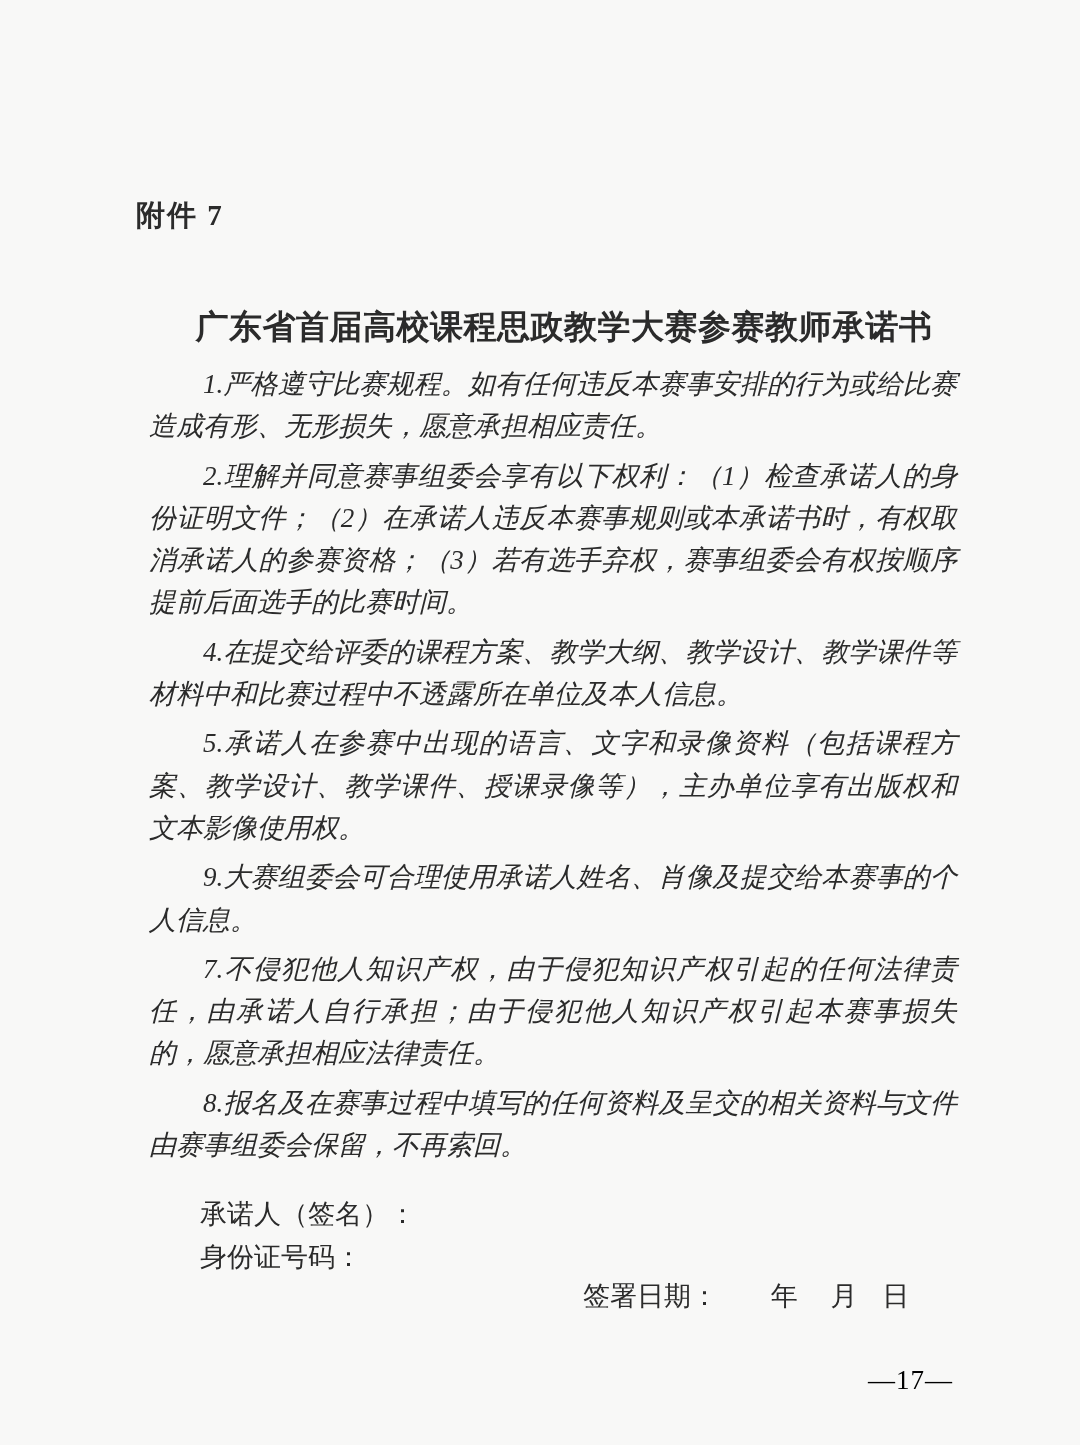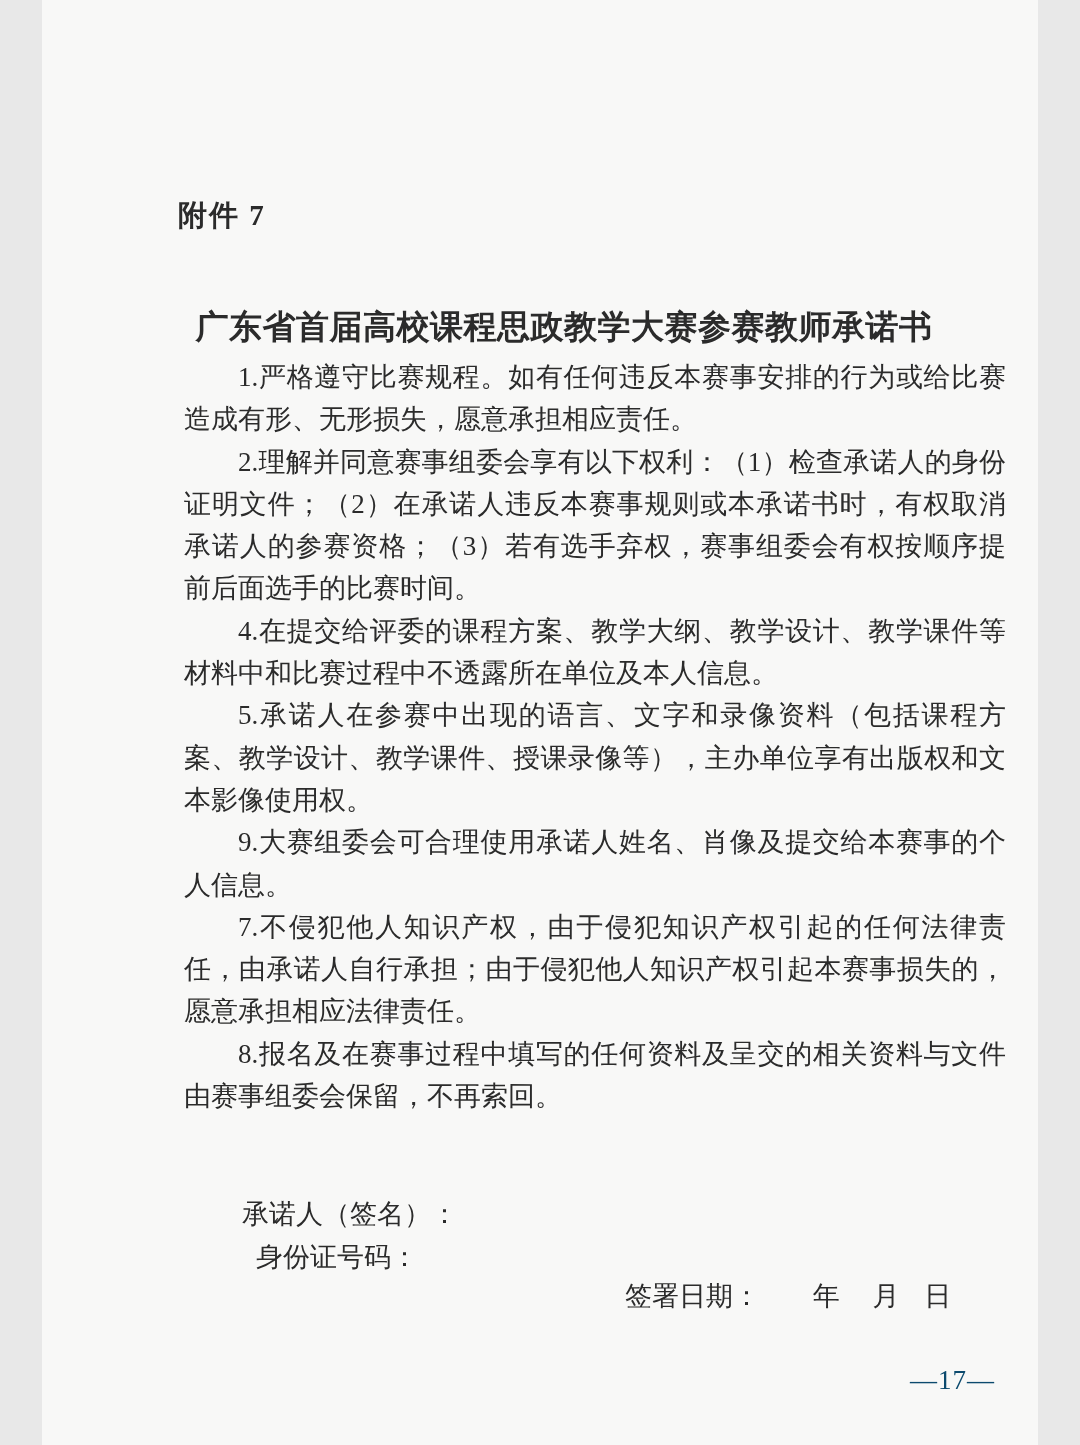--- a/index.html
+++ b/index.html
@@ -1,19 +1,19 @@
 <!DOCTYPE html>
 <html><head>
 <meta charset="utf-8">
 <style>
   * { box-sizing: border-box; }
   html, body { margin: 0; padding: 0; background: #e8e8e8; }
   .page {
     position: relative;
-    width: 996px;
+    width: 1080px;
     height: 1445px;
     margin: 0 auto;
     background: #f8f8f7;
     color: #2b2b2b;
     font-family: "Liberation Serif", "DejaVu Serif", serif;
     overflow: hidden;
   }
   .attachment-label {
     position: absolute;
     left: 136px;
@@ -37,41 +37,42 @@
     position: absolute;
     left: 142px;
     top: 356px;
     width: 822px;
     font-size: 27px;
     line-height: 42.3px;
     text-align: justify;
     text-justify: inter-ideograph;
   }
   .doc-body p {
-    margin: 0;
+    margin: 7px;
     text-indent: 2em;
+    font-style: italic;
   }
   .sig-line {
     position: absolute;
     font-size: 27px;
     white-space: nowrap;
   }
   .sig-name { left: 200px; top: 1196px; }
-  .sig-id   { left: 214px; top: 1239px; text-align: right; }
+  .sig-id   { left: 200px; top: 1239px; text-align: right; }
   .date-line { left: 583px; top: 1278px; }
   .date-line .date-gap-year  { margin-left: 46px; }
   .date-line .date-gap-month { margin-left: 26px; }
   .date-line .date-gap-day   { margin-left: 18px; }
   .page-number {
     position: absolute;
     left: 868px;
     top: 1365px;
     font-size: 27px;
     letter-spacing: 1px;
-    color: #0c4a6e;
+    color: #000000;
   }
 </style>
 </head>
 <body>
 
 <div class="page">
 
   <div class="attachment-label">附件 7</div>
 
   <h1 class="doc-title">广东省首届高校课程思政教学大赛参赛教师承诺书</h1>

